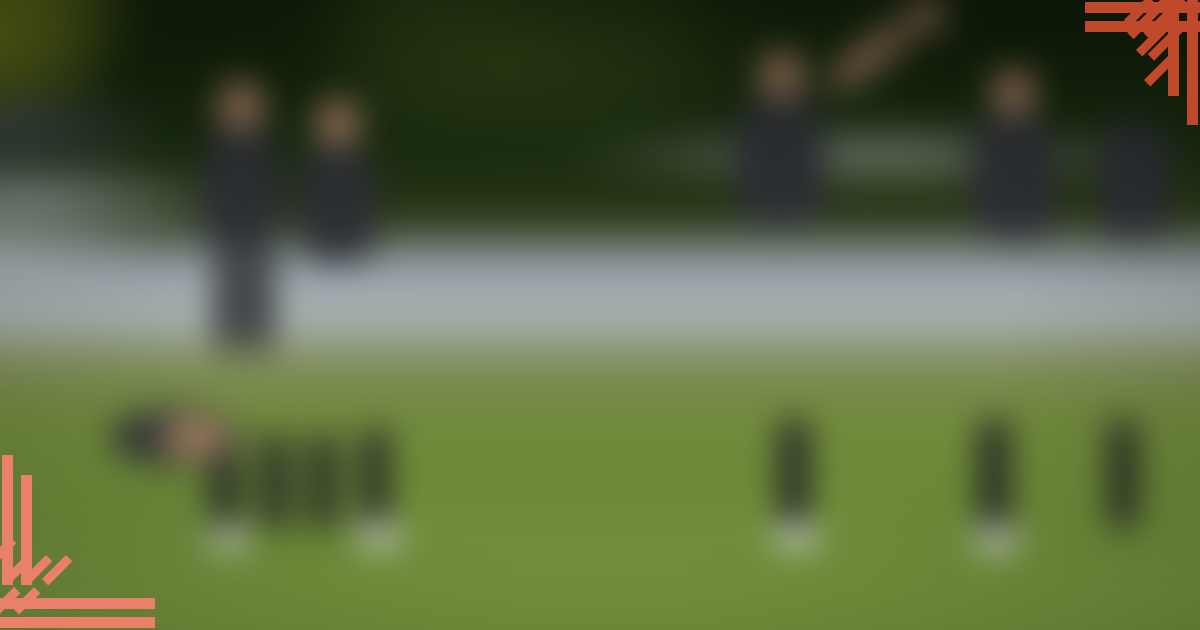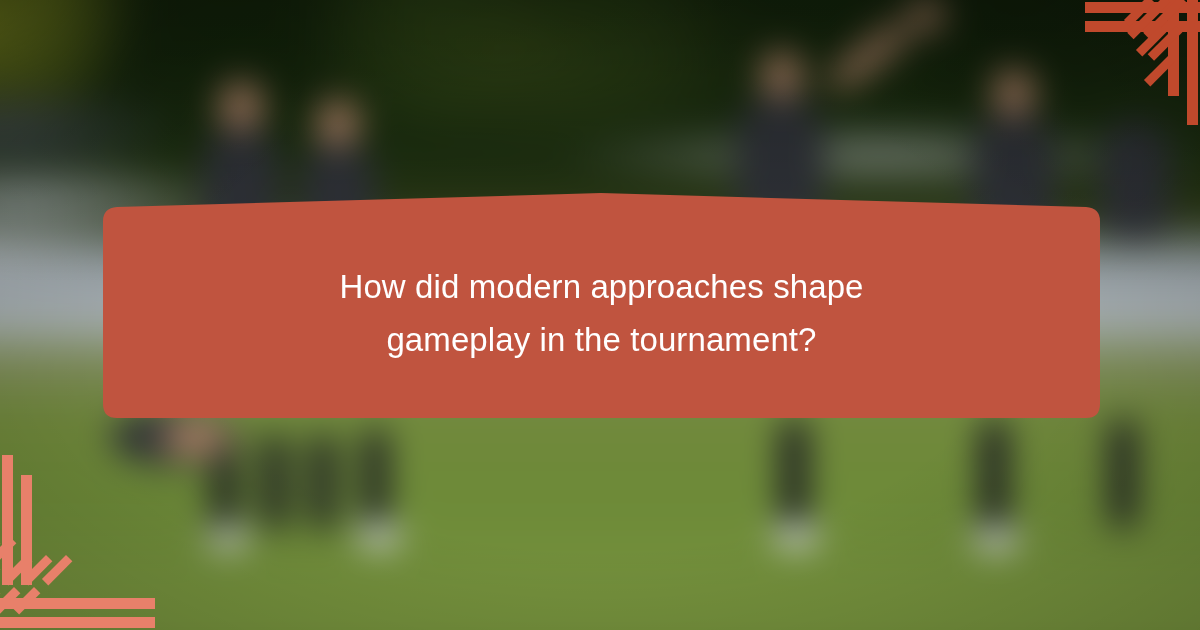--- a/index.html
+++ b/index.html
@@ -196,30 +196,20 @@
       <div class="fig sock" style="left:1000px; top:440px; width:28px; height:112px;"></div>
       <div class="fig shoe" style="left:994px; top:548px; width:44px; height:22px;"></div>
 
       <div class="fig" style="left:1120px; top:140px; width:70px; height:120px;"></div>
       <div class="fig sock" style="left:1130px; top:440px; width:26px; height:108px;"></div>
     </div>
   </div>
 
   <div class="bg-vignette"></div>
 
-  <div class="banner-wrap">
-    <svg class="banner-svg" viewBox="0 0 997 240" preserveAspectRatio="none">
-      <path d="M 0 35 Q 0 22 14 21 L 498 7 L 983 21 Q 997 22 997 35
-               L 997 218 Q 997 232 983 232 L 14 232 Q 0 232 0 218 Z" fill="#c0543f"></path>
-    </svg>
-    <div class="banner-text">
-      <p>How did modern approaches shape</p>
-      <p>gameplay in the tournament?</p>
-    </div>
-  </div>
 
   <div class="orn" id="orn-tr">
     <div class="bar h1"></div>
     <div class="bar h2"></div>
     <div class="bar v1"></div>
     <div class="bar v2"></div>
     <div class="hatch">
       <i style="left:108px; top:-4px;  height:34px;"></i>
       <i style="left:124px; top:-4px;  height:52px;"></i>
       <i style="left:140px; top:-4px;  height:52px;"></i>

